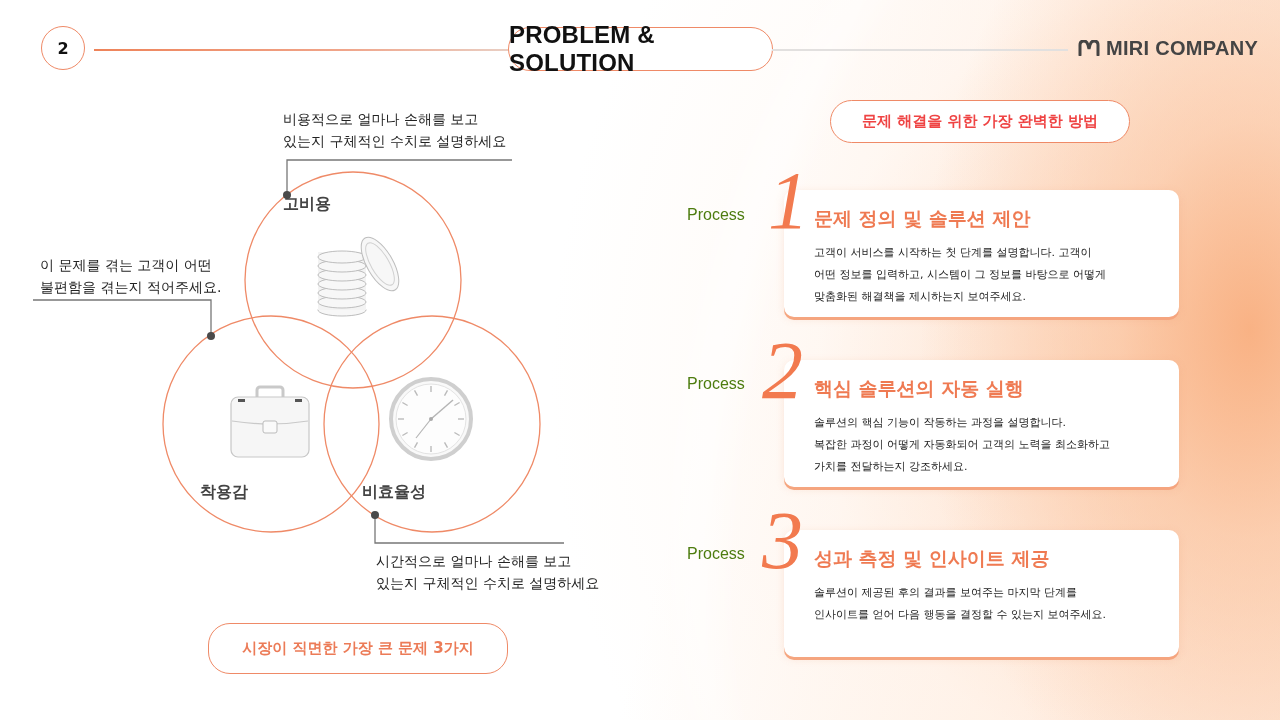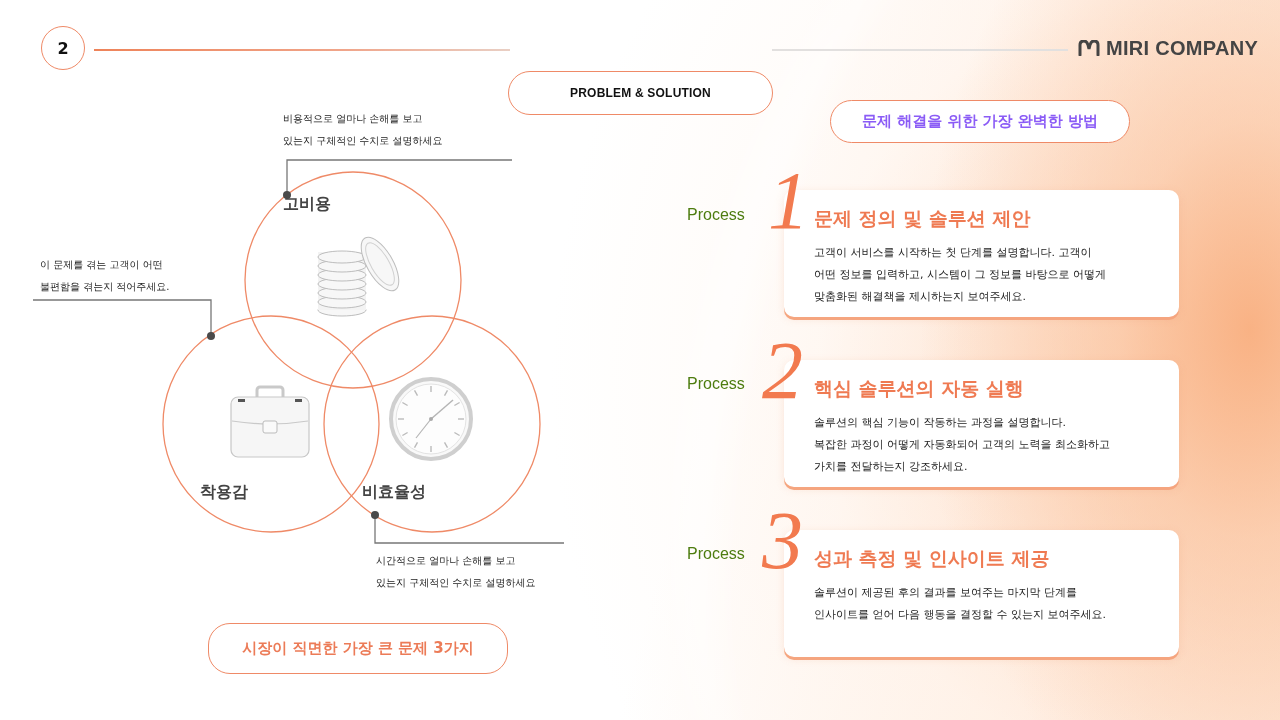--- a/index.html
+++ b/index.html
@@ -38,53 +38,52 @@
     background: linear-gradient(90deg, #ee8359 0%, #f0a58a 60%, #e9cfc4 100%);
   }
   .hdr-line-right {
     position: absolute; left: 772px; top: 49px; width: 296px; height: 2px;
     background: #e2e0df;
   }
   .title-pill {
     position: absolute; left: 508px; top: 27px; width: 265px; height: 44px;
     border: 1.5px solid #ef8a67; border-radius: 22px; background: #fff;
     display: flex; align-items: center; justify-content: center;
-    font-family: "Liberation Sans", sans-serif; font-weight: bold; font-size: 12px; color: #111;
+    font-family: "Liberation Sans", sans-serif; font-weight: bold; font-size: 24px; color: #111;
     letter-spacing: 0.2px;
-    margin-top: 44px;
   }
   .brand {
     position: absolute; left: 1078px; top: 38px; height: 20px;
     display: flex; align-items: center; gap: 6px;
     color: #444; font-family: "Liberation Sans", sans-serif; font-size: 20px; font-weight: bold; letter-spacing: 0.3px;
   }
   .brand svg { width: 22px; height: 16px; }
 
   
   .venn-svg { position: absolute; left: 0; top: 0; width: 1280px; height: 720px; pointer-events: none; }
   .circle-label {
     position: absolute; font-size: 16px; font-weight: bold; color: #444; text-align: left;
     width: 140px; transform: translateX(-50%);
   }
   .note {
-    position: absolute; font-size: 10px; line-height: 22px; color: #222;
+    position: absolute; font-size: 14px; line-height: 22px; color: #222;
   }
   .obj { position: absolute; }
 
   .pill-bottom {
     position: absolute; left: 208px; top: 623px; width: 300px; height: 51px;
     border: 1.5px solid #ef8a67; border-radius: 22px; background: #fff;
     display: flex; align-items: center; justify-content: center;
     color: #ec7b57; font-weight: bold; font-size: 15px;
   }
   .pill-right {
     position: absolute; left: 830px; top: 100px; width: 300px; height: 43px;
     border: 1.5px solid #ef8a67; border-radius: 22px; background: #fff;
     display: flex; align-items: center; justify-content: center;
-    color: #8b5cf6; font-weight: bold; font-size: 15px;
+    color: #ef4444; font-weight: bold; font-size: 15px;
   }
 
   
   .process-label {
     position: absolute; font-family: "Liberation Sans", sans-serif; font-size: 16px; color: #4d7c0f;
   }
   .process-num {
     position: absolute; font-family: "Liberation Serif", "DejaVu Serif", serif; font-style: italic;
     font-size: 82px; line-height: 1; color: #f27a4f; font-weight: normal;
   }

